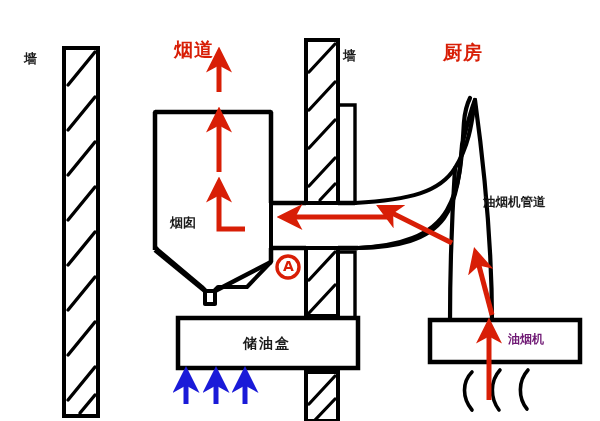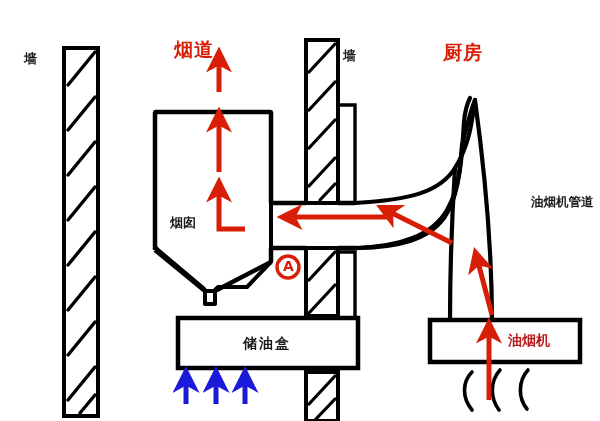--- a/index.html
+++ b/index.html
@@ -36,25 +36,24 @@
     font-size: 13px;
   }
   .lbl-red {
     color: #d81e06;
     font-size: 19px;
     letter-spacing: 1px;
   }
   .lbl-duct {
     color: #1a1a1a;
     font-size: 12.5px;
-    margin-left: 48px;
   }
   .lbl-hood {
-    color: #b91c1c;
-    font-size: 14px;
+    color: #701a75;
+    font-size: 12px;
   }
   .lbl-oilbox {
     color: #1a1a1a;
     font-size: 14px;
     letter-spacing: 2px;
     margin-left: 15px;
   }
 </style>
 </head>
 <body>

